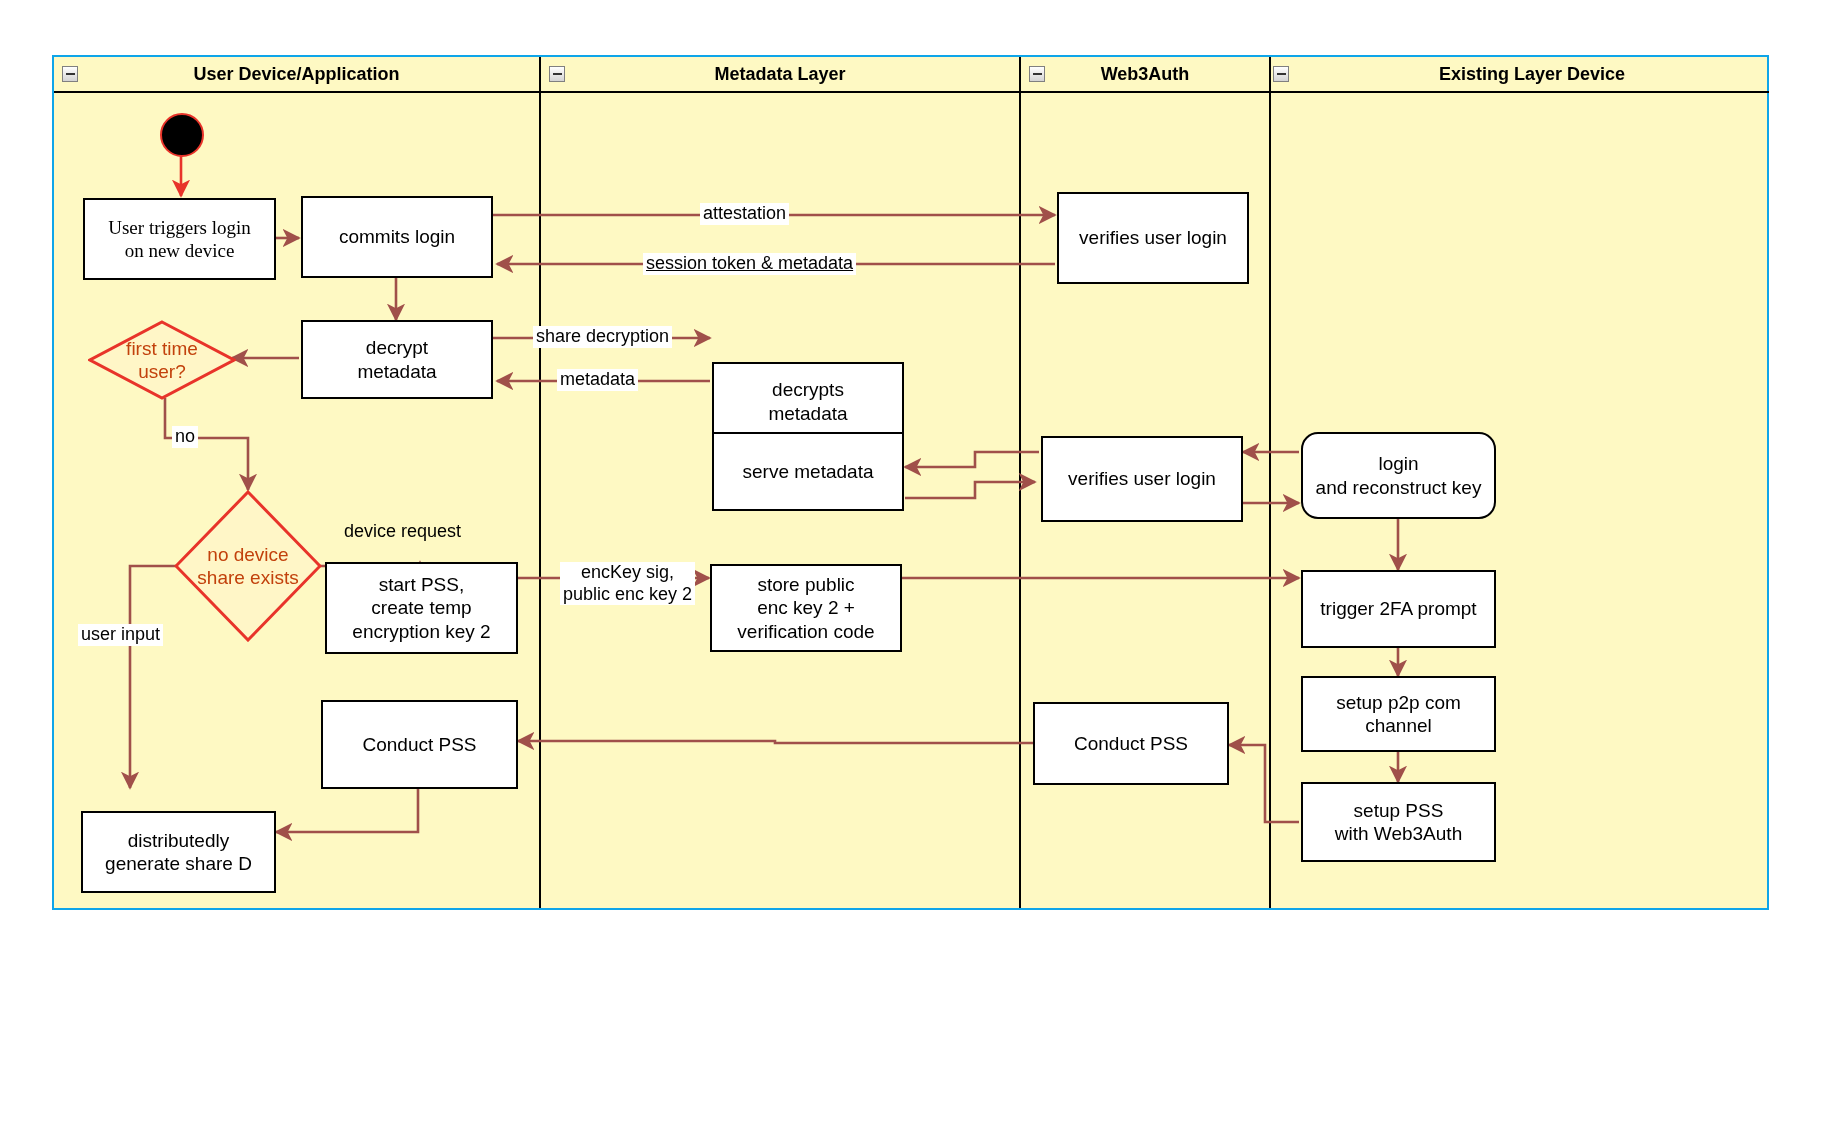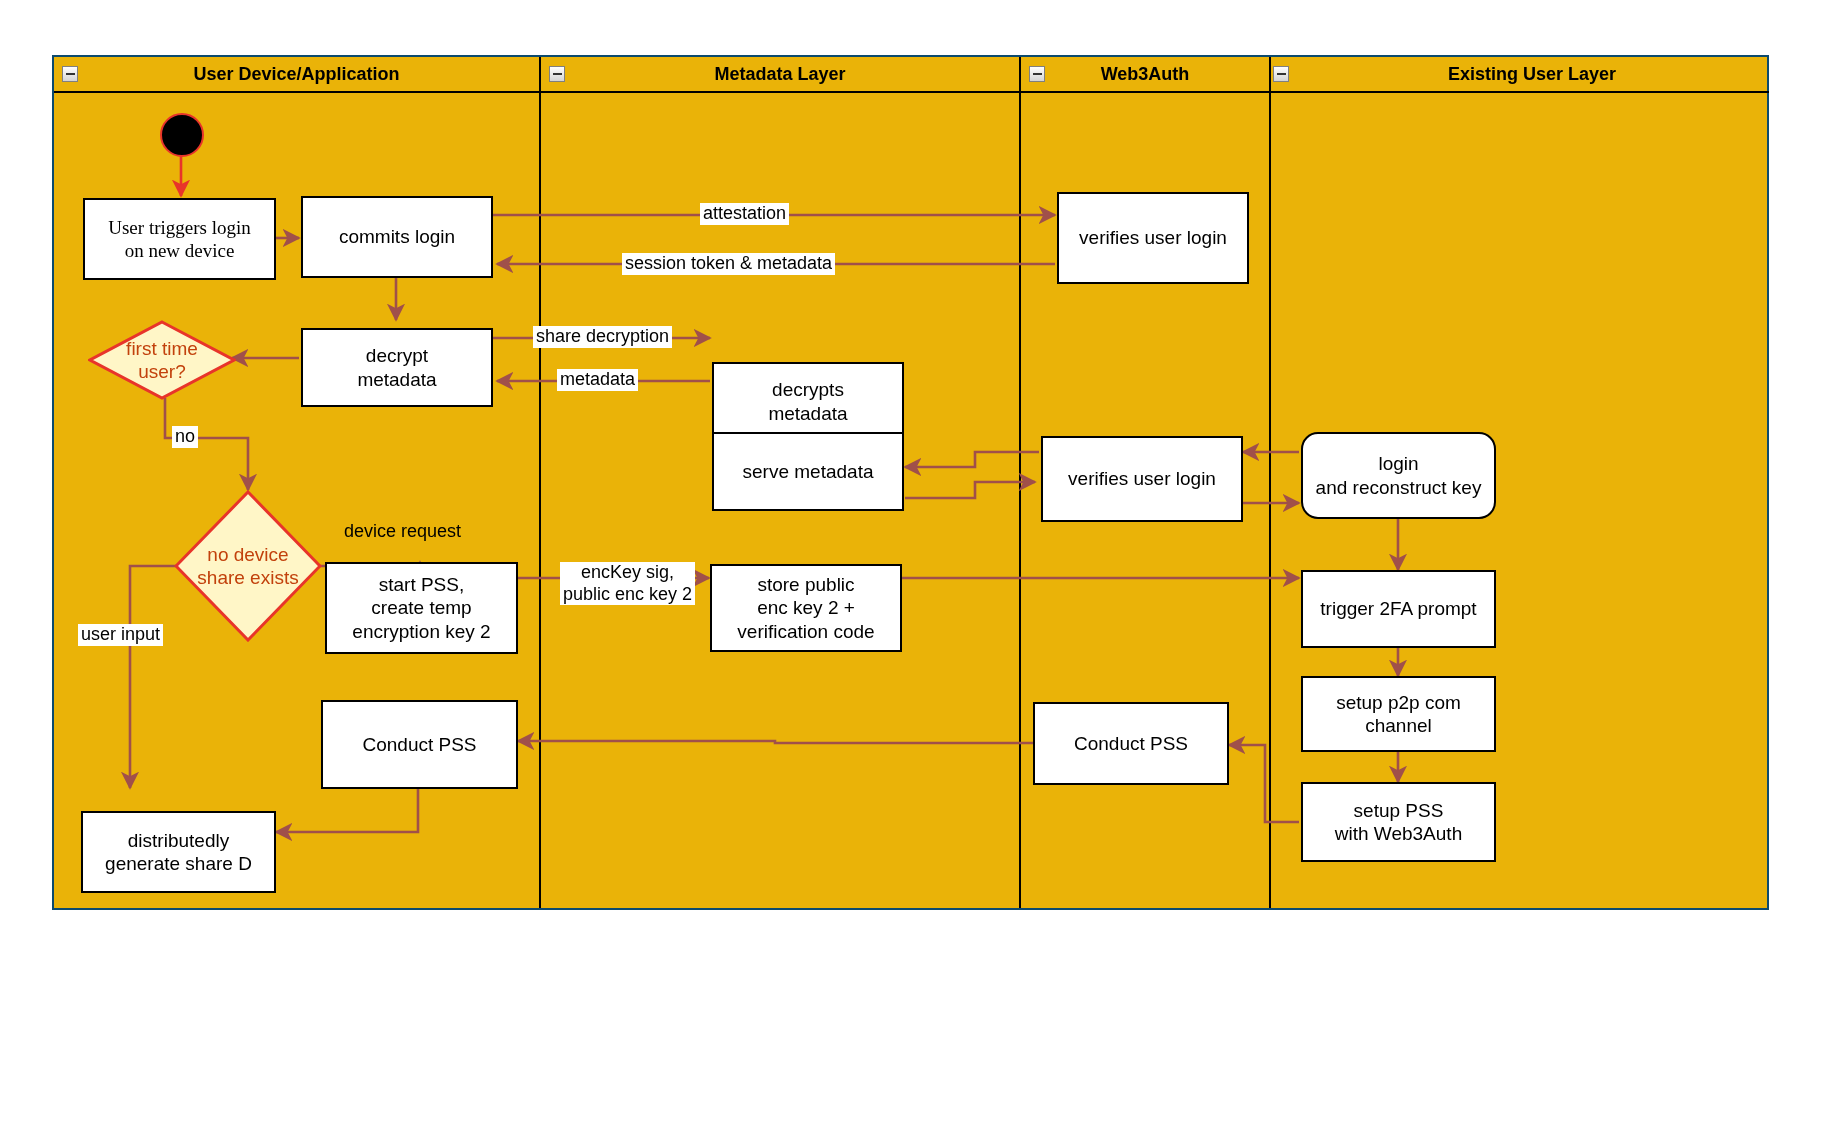--- a/index.html
+++ b/index.html
@@ -1,21 +1,21 @@
 <!DOCTYPE html>
 <html><head>
 <meta charset="utf-8">
 <style>
   html,body{margin:0;padding:0;background:#ffffff;}
   body{width:1822px;height:1132px;font-family:"Liberation Sans",sans-serif;}
   #root{position:relative;width:1822px;height:1132px;overflow:hidden;background:#fff;}
 
   
   .pool{position:absolute;left:52px;top:55px;width:1717px;height:855px;
-        border:2px solid #0c4a6e;box-sizing:border-box;background:#eab308;}
+        border:2px solid #0ea5e9;box-sizing:border-box;background:#fef9c3;}
   .lane{position:absolute;top:0;height:100%;box-sizing:border-box;}
   .lane + .lane{border-left:2px solid #000;}
   .lane-header{position:absolute;top:0;left:0;right:0;height:36px;
         border-bottom:2px solid #000;box-sizing:border-box;
         display:flex;align-items:center;justify-content:center;
         font-weight:bold;font-size:18px;color:#000;}
   .collapse-icon{position:absolute;left:8px;top:50%;transform:translateY(-50%);
         width:16px;height:16px;border:1px solid #808080;box-sizing:border-box;
         background:linear-gradient(#ffffff,#d4d4d4);
         display:flex;align-items:center;justify-content:center;}
@@ -72,21 +72,21 @@
           </span>
         <span class="lane-title">Web3Auth</span>
       </div>
     </div>
 
     <div class="lane" id="lane4" style="left:1215px;width:500px;">
       <div class="lane-header" style="justify-content:flex-start;padding-left:24px;">
         <span class="collapse-icon" style="left:2px;">
             <i></i>
           </span>
-        <span class="lane-title" style="width:100%;text-align:center;">Existing User Layer</span>
+        <span class="lane-title" style="width:100%;text-align:center;">Existing Layer Device</span>
       </div>
     </div>
 
   </div>
 
   <svg id="edges" xmlns="http://www.w3.org/2000/svg">
     <defs>
       <marker id="ah" viewBox="0 0 10 10" refX="9" refY="5" markerWidth="7" markerHeight="7" orient="auto-start-reverse">
         <path d="M 0 0 L 10 5 L 0 10 L 2.6 5 z" fill="#A0504A"></path>
       </marker>
@@ -144,21 +144,21 @@
     </g>
   </svg>
 
   <div class="start-node" style="left:160px;top:113px;width:44px;height:44px;"></div>
 
   <div class="node" style="left:83px;top:198px;width:193px;height:82px;font-family:Liberation Serif, serif;">User triggers login
 on new device</div>
 
   <div class="node" style="left:301px;top:196px;width:192px;height:82px;">commits login</div>
 
-  <div class="node" style="left:301px;top:328px;width:192px;height:79px;">decrypt
+  <div class="node" style="left:301px;top:320px;width:192px;height:79px;">decrypt
 metadata</div>
 
   <div class="diamond" style="left:88px;top:320px;width:148px;height:80px;">
     <svg width="148" height="80" viewBox="0 0 148 80" xmlns="http://www.w3.org/2000/svg">
       <polygon points="74,2 146,40 74,78 2,40" fill="#FFF6C7" stroke="#E8342A" stroke-width="3"></polygon>
     </svg>
     <div class="dlabel">first time
 user?</div>
   </div>
 
@@ -200,21 +200,21 @@
   <div class="node" style="left:1301px;top:570px;width:195px;height:78px;">trigger 2FA prompt</div>
 
   <div class="node" style="left:1301px;top:676px;width:195px;height:76px;">setup p2p com
 channel</div>
 
   <div class="node" style="left:1301px;top:782px;width:195px;height:80px;">setup PSS
 with Web3Auth</div>
 
   <div class="edge-label" style="left:700px;top:203px;">attestation</div>
 
-  <div class="edge-label" style="left:622px;top:253px;">session token &amp; metadata</div>
+  <div class="edge-label" style="left:643px;top:253px;text-decoration:underline;">session token &amp; metadata</div>
 
   <div class="edge-label" style="left:533px;top:326px;">share decryption</div>
 
   <div class="edge-label" style="left:557px;top:369px;">metadata</div>
 
   <div class="edge-label" style="left:172px;top:426px;">no</div>
 
   <div class="edge-label" style="left:341px;top:521px;background:transparent;">device request</div>
 
   <div class="edge-label" style="left:78px;top:624px;">user input</div>

